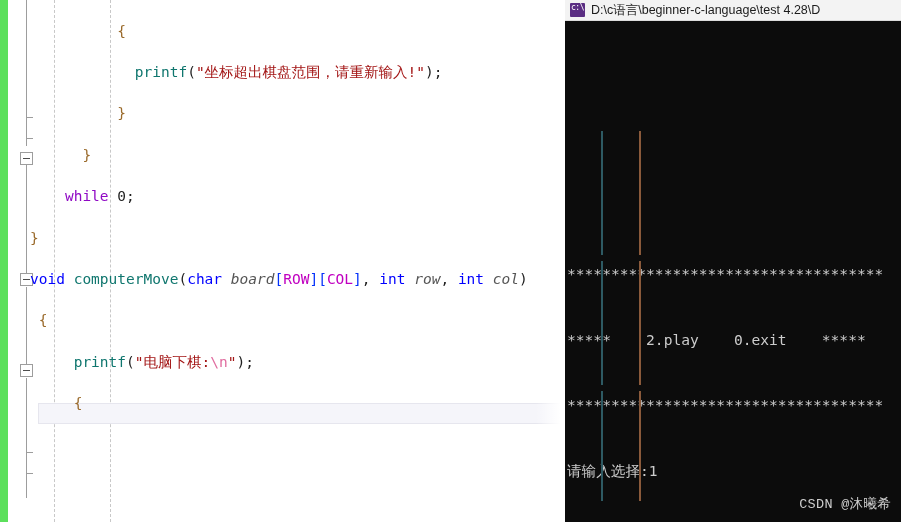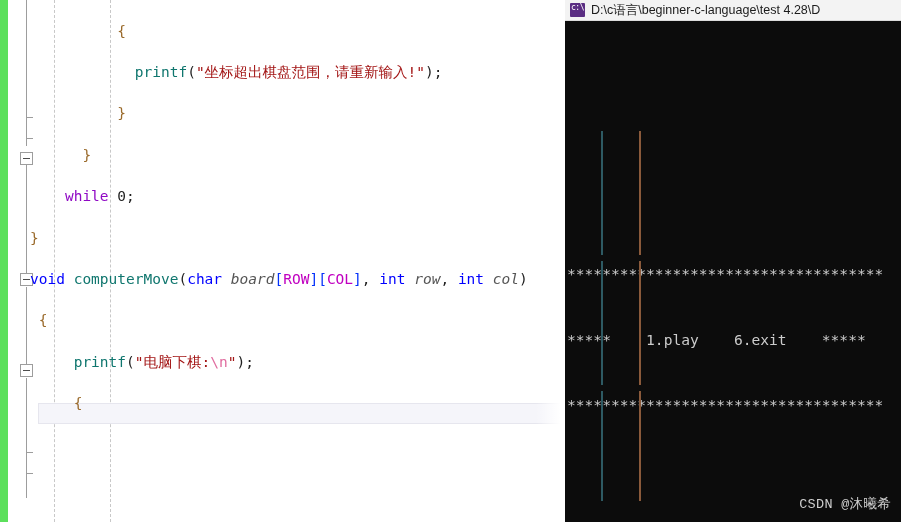--- a/index.html
+++ b/index.html
@@ -257,22 +257,23 @@
 
       
       <div class="board-bar teal" style="left:36px;  top:110px; height:124px;"></div>
       <div class="board-bar" style="left:74px;  top:110px; height:124px;"></div>
       <div class="board-bar teal" style="left:36px;  top:240px; height:124px;"></div>
       <div class="board-bar" style="left:74px;  top:240px; height:124px;"></div>
       <div class="board-bar teal" style="left:36px;  top:370px; height:110px;"></div>
       <div class="board-bar" style="left:74px;  top:370px; height:110px;"></div>
 
       <div class="cline">************************************</div>
-      <div class="cline">*****    1.play    6.exit    *****</div>
+      <div class="cline">*****    2.play    0.exit    *****</div>
       <div class="cline">************************************</div>
+      <div class="cline">请输入选择:1</div>
       
       
       
       
       
       
       
       
       
       

